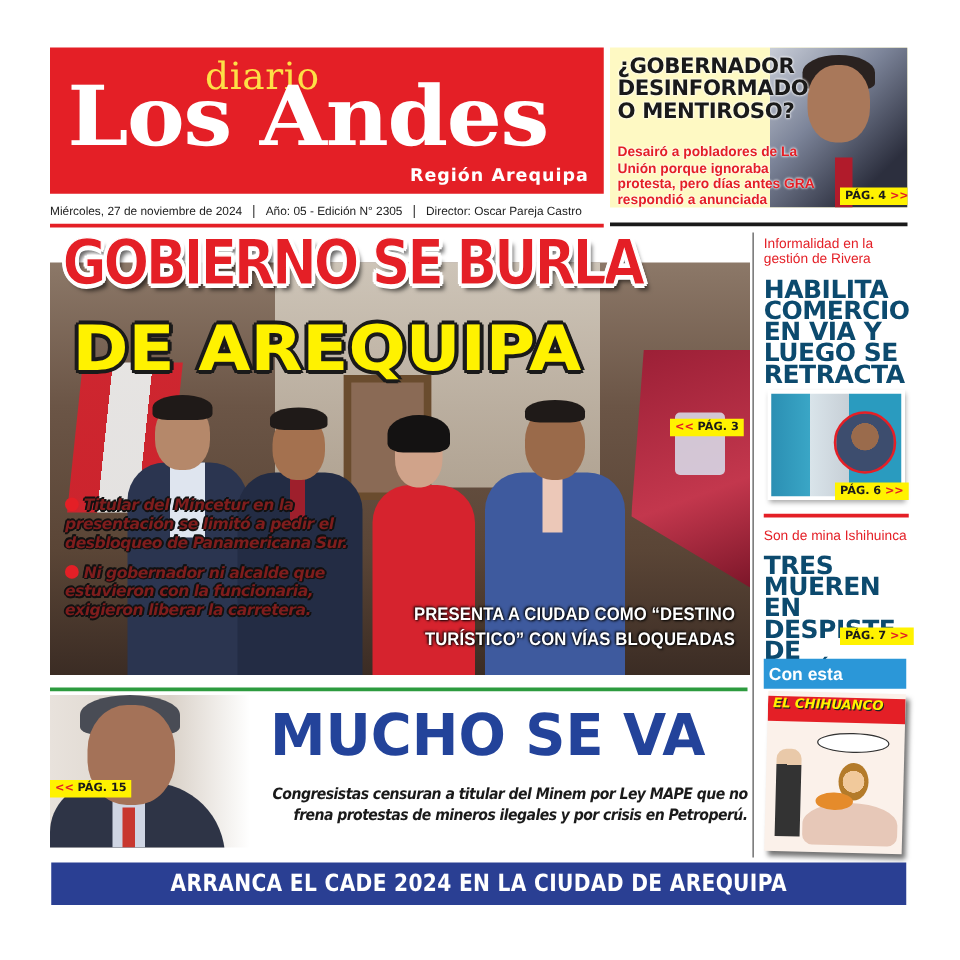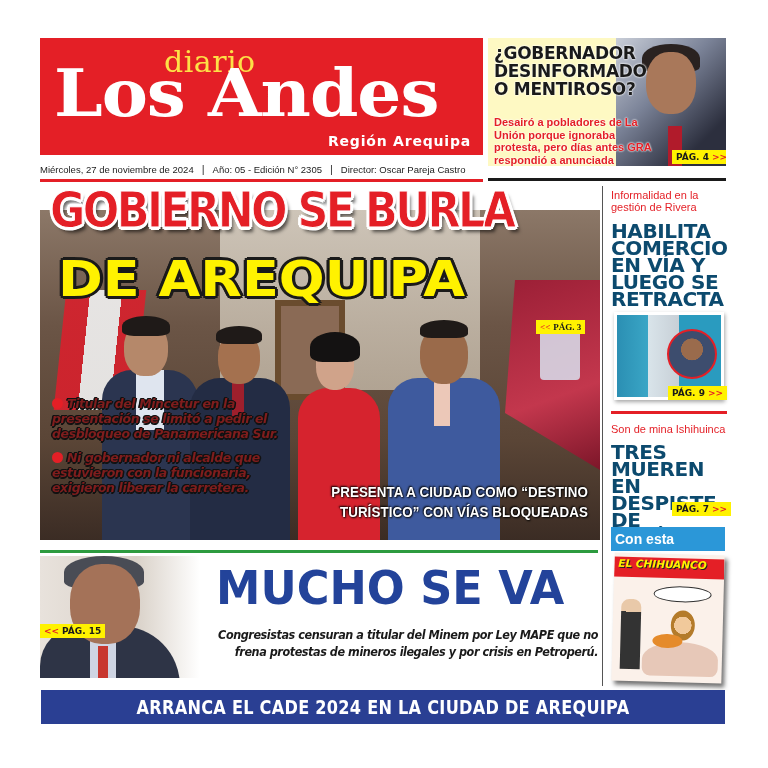--- a/index.html
+++ b/index.html
@@ -54,21 +54,21 @@
       text-shadow: 3px 0 0 #1a1a1a, -3px 0 0 #1a1a1a, 0 3px 0 #1a1a1a, 0 -3px 0 #1a1a1a, 2px 2px 0 #1a1a1a, -2px -2px 0 #1a1a1a, 2px -2px 0 #1a1a1a, -2px 2px 0 #1a1a1a; }
 
     .bullets { left: 52px; top: 396px; width: 230px; }
     .bullet { font-family: "DejaVu Sans", sans-serif; font-style: italic; font-weight: bold; font-size: 12.5px; line-height: 15px; color: #7f1d1d; letter-spacing: -0.4px;
       text-shadow: 1.5px 0 0 #111, -1.5px 0 0 #111, 0 1.5px 0 #111, 0 -1.5px 0 #111, 1px 1px 0 #111, -1px -1px 0 #111; margin-bottom: 9px; }
     .dot { display: inline-block; width: 11px; height: 11px; border-radius: 50%; background: #e41f26; margin-right: 4px; vertical-align: -1px; }
 
     .caption { left: 300px; top: 482px; width: 288px; text-align: right; font-family: "Liberation Sans", sans-serif; font-weight: bold; font-size: 14.5px; line-height: 20px; color: #fff; letter-spacing: 0.1px; transform: scaleX(0.92); transform-origin: right;
       text-shadow: 1px 1px 2px #000, -1px -1px 2px #000; }
 
-    .pag3 { left: 536px; top: 320px; font-family: Liberation Serif, serif; }
+    .pag3 { left: 536px; top: 335px; }
 
     
     .rc-kicker { font-family: "Liberation Sans", sans-serif; font-size: 11px; line-height: 12px; color: #e41f26; }
     .rc-head { font-family: "DejaVu Sans", sans-serif; font-weight: bold; font-size: 20px; line-height: 17px; color: #0c4a6e; letter-spacing: -0.4px; }
     .s1-kicker { left: 611px; top: 189px; width: 118px; }
     .s1-head { left: 611px; top: 223px; width: 118px; }
     .s1-photo { left: 614px; top: 312px; width: 110px; height: 88px; background: #fff; box-shadow: 1px 2px 4px rgba(0,0,0,0.35); padding: 3px; }
     .s1-photo-inner { width: 100%; height: 100%; background: linear-gradient(90deg, #2b8fb3 0%, #3aa6c6 30%, #d9e4ea 30%, #c7cfd6 60%, #2a9bbf 60%); position: relative; overflow: hidden; }
     .s1-circle { position: absolute; right: 4px; top: 14px; width: 50px; height: 50px; border-radius: 50%; border: 2px solid #e41f26; background: radial-gradient(circle at 50% 40%, #9a6b4c 0 30%, #3d4d6e 31%); }
     .s1-pag { left: 668px; top: 386px; }
@@ -184,21 +184,21 @@
 <div class="abs vrule"></div>
 
 <div class="abs rc-kicker s1-kicker">Informalidad en la gestión de Rivera</div>
 <div class="abs rc-head s1-head">HABILITA COMERCIO EN VÍA Y LUEGO SE RETRACTA</div>
 <div class="abs s1-photo">
   <div class="s1-photo-inner">
     <div class="s1-circle"></div>
   </div>
 </div>
 <div class="abs pag-tag s1-pag">
-  <span>PÁG. 9</span><span class="arrows">&gt;&gt;</span>
+  <span>PÁG. 6</span><span class="arrows">&gt;&gt;</span>
 </div>
 
 <div class="abs s2-rule"></div>
 <div class="abs rc-kicker s2-kicker">Son de mina Ishihuinca</div>
 <div class="abs rc-head s2-head">TRES MUEREN EN DESPISTE DE VEHÍCULO</div>
 <div class="abs pag-tag s2-pag">
   <span>PÁG. 7</span><span class="arrows">&gt;&gt;</span>
 </div>
 
 <div class="abs insert">

